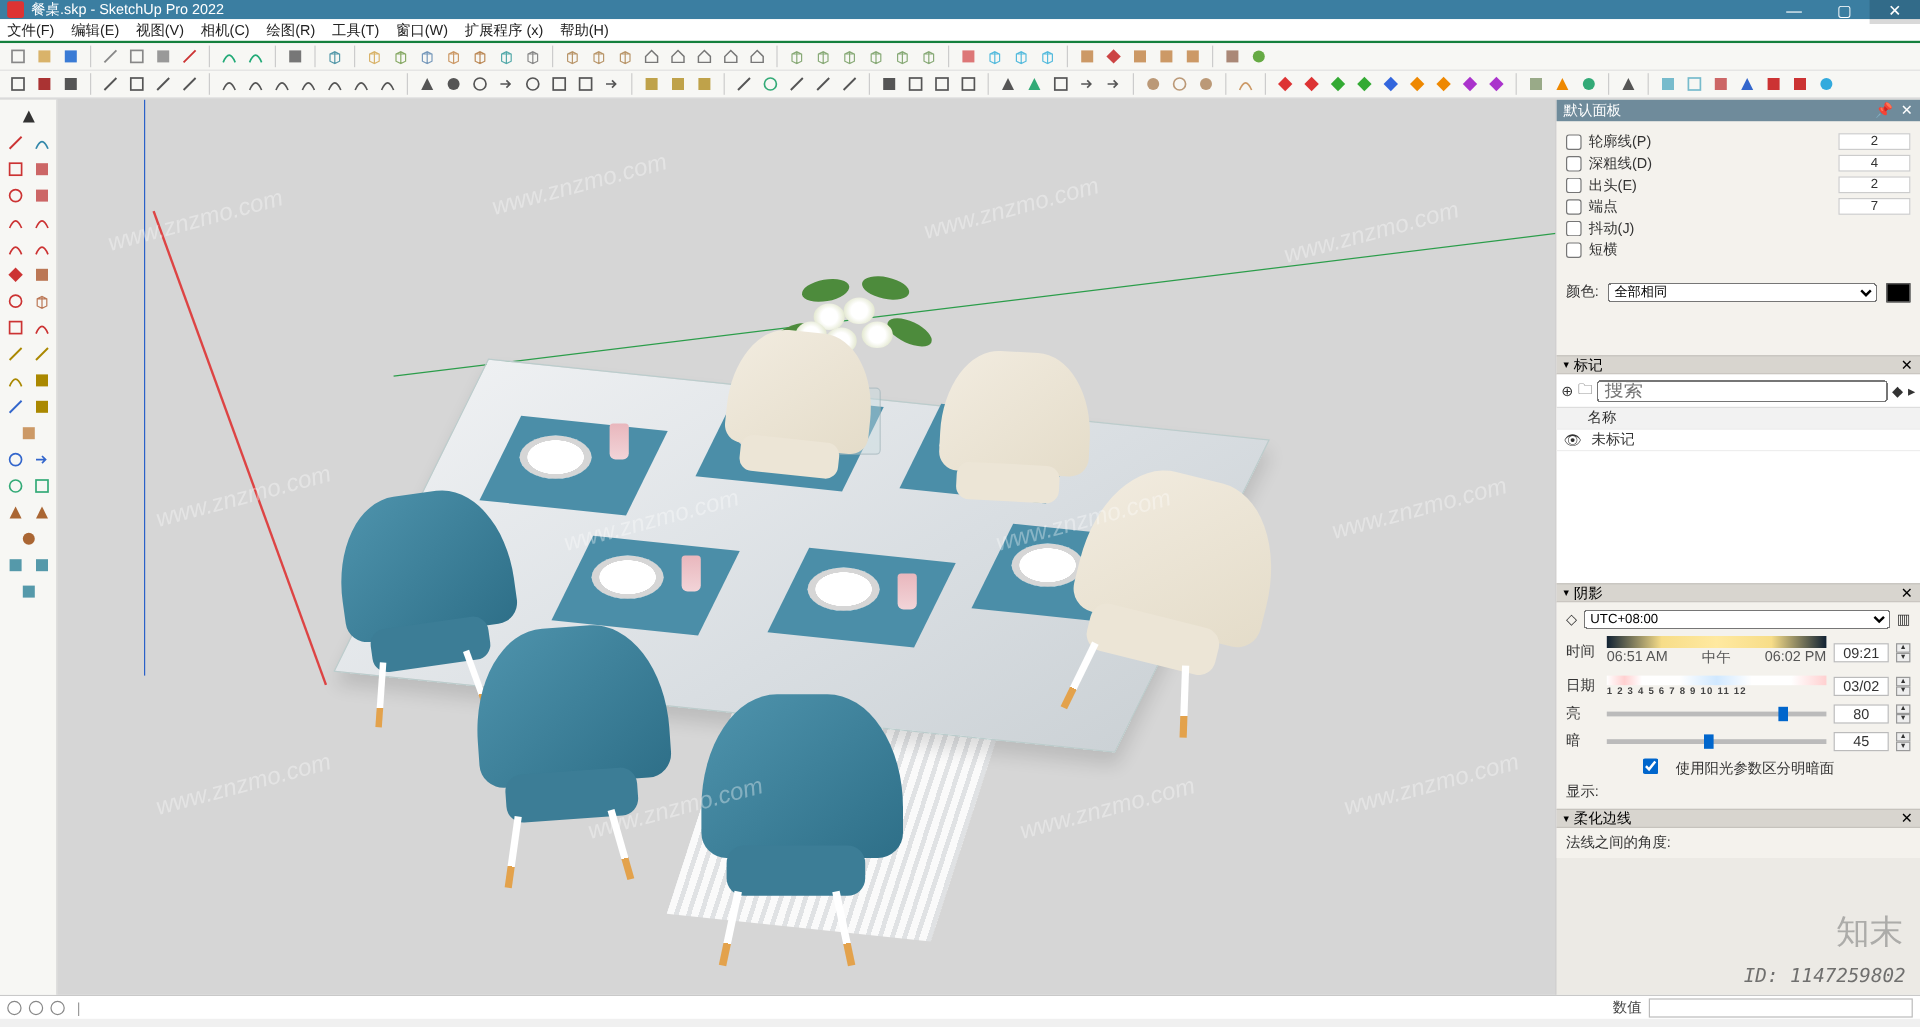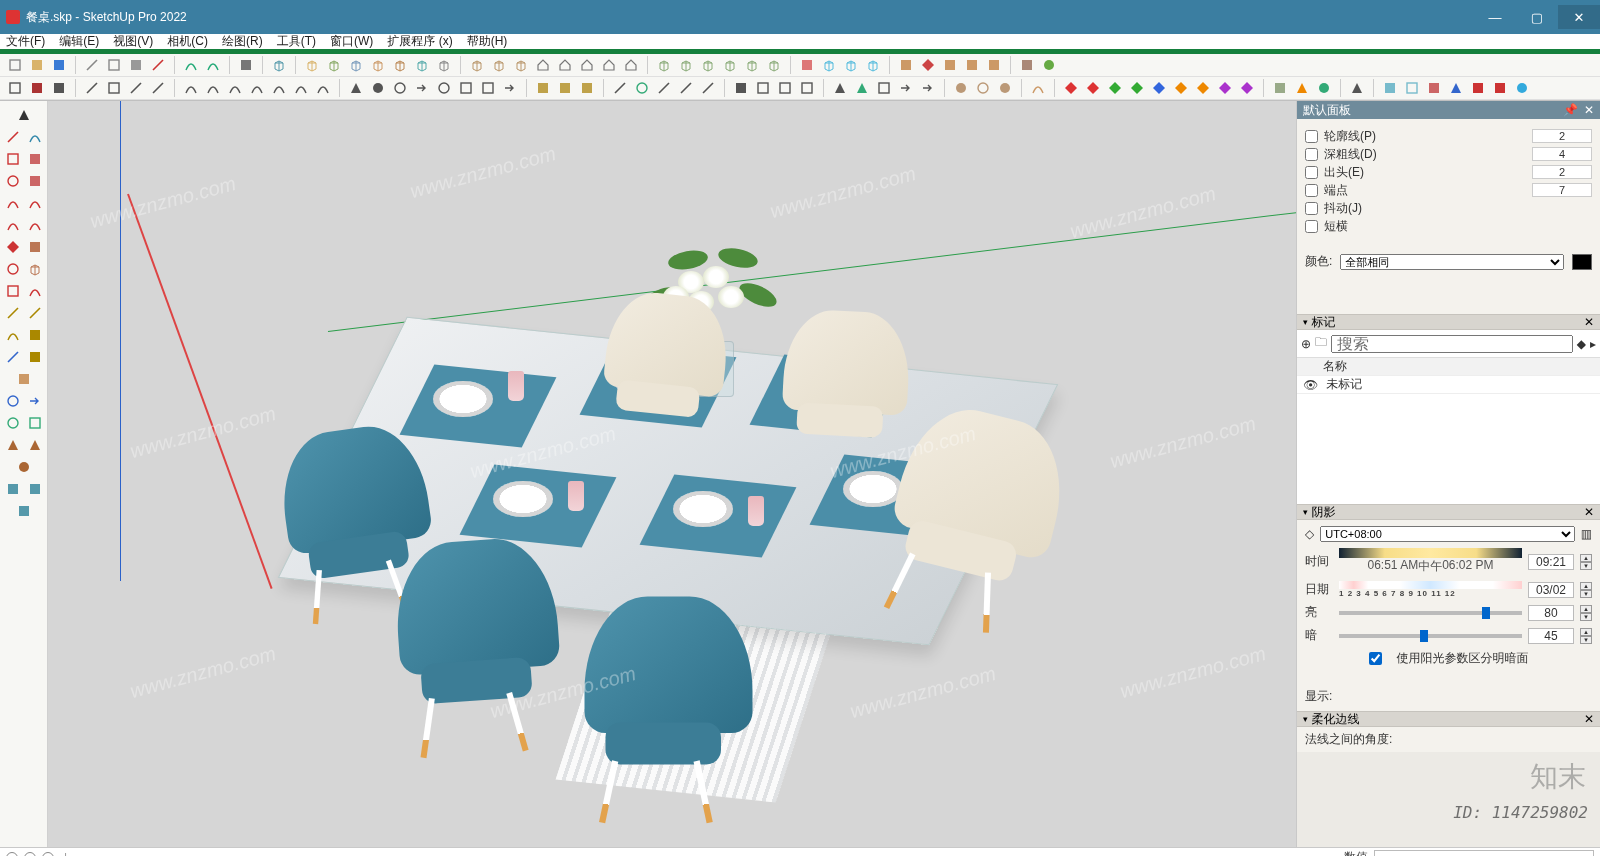--- a/index.html
+++ b/index.html
@@ -1,27 +1,27 @@
 <!DOCTYPE html>
 <html><head>
 <meta charset="utf-8">
 <style>
   * { box-sizing: border-box; margin: 0; padding: 0; font-family: "Microsoft YaHei", "Segoe UI", sans-serif; font-size: 12px; }
   body { width: 1600px; height: 856px; background: #f0f0f0; overflow: hidden; position: relative; }
 
   
-  .titlebar { height: 34px; background: #3b7ea1; color: #fff; display: flex; align-items: center; padding-left: 6px; }
+  .titlebar { height: 16px; background: #3b7ea1; color: #fff; display: flex; align-items: center; padding-left: 6px; }
   .titlebar .icon { width: 14px; height: 14px; background: #d33; border-radius: 2px; margin-right: 6px; }
   .titlebar .title { flex: 1; font-size: 12px; }
   .titlebar .wbtns { display: flex; }
   .titlebar .wbtn { width: 42px; height: 24px; display: flex; align-items: center; justify-content: center; font-size: 13px; }
   .titlebar .wbtn.close { background: rgba(0,0,0,.15); }
 
   
-  .menubar { height: 20px; background: #fff; display: flex; align-items: center; padding-left: 6px; gap: 14px; border-bottom: 5px solid #15803d; }
+  .menubar { height: 20px; background: #fff; display: flex; align-items: center; padding-left: 6px; gap: 14px; border-bottom: 2px solid #15803d; }
   .menubar span { font-size: 12px; color: #222; }
 
   
   .toolbar-rows { background: #f7f7f4; border-bottom: 1px solid #c0c0c0; }
   .trow { height: 23px; display: flex; align-items: center; padding: 0 6px; gap: 4px; border-bottom: 1px solid #e0e0e0; }
   .tbtn { width: 18px; height: 18px; display: flex; align-items: center; justify-content: center; border: 1px solid transparent; border-radius: 2px; }
   .tbtn svg { display: block; }
   .tsep { width: 1px; height: 18px; background: #ccc; margin: 0 3px; }
 
   
@@ -85,21 +85,21 @@
   .srow .lab { width:28px; }
   .srow .slider { flex:1; height:12px; position:relative; }
   .srow .slider.timescale { background:linear-gradient(to right,#123 0%,#f7dd88 25%,#ffe9a0 50%,#f7dd88 75%,#123 100%); height:10px; }
   .srow .slider.datescale { background:linear-gradient(to right,#fff 0%,#ffd0d0 8%,#fff 16%,#fff 33%,#d0e8ff 50%,#fff 66%,#fff 84%,#ffd0d0 100%); height:8px; }
   .gray-slider { flex:1; height:4px; background:#bbb; position:relative; }
   .gray-slider .thumb { position:absolute; top:-4px; width:8px; height:12px; background:#0066cc; }
   .srow .val { width:46px; border:1px solid #bbb; background:#fff; text-align:center; }
   .srow .spin { width:12px; display:flex; flex-direction:column; }
   .srow .spin div { height:8px; border:1px solid #999; font-size:7px; line-height:6px; text-align:center; background:#eee; }
   .nums { font-size:8px; letter-spacing:1px; color:#444; }
-  .chk { display:flex; align-items:center; gap:15px; font-size:11px; }
+  .chk { display:flex; align-items:flex-start; gap:15px; font-size:11px; }
   .chk input { accent-color:#0066cc; }
 
   
   .status { height:20px; background:#fff; border-top:1px solid #c9c9c9; display:flex; align-items:center; padding:0 6px; font-size:11px; color:#444; }
   .status .circles { display:flex; gap:6px; margin-right:10px; }
   .status .circle { width:12px; height:12px; border:1px solid #888; border-radius:50%; }
   .status .right { margin-left:auto; display:flex; gap:6px; align-items:center; }
   .status .vbox { width:220px; height:16px; border:1px solid #bbb; background:#fff; }
 
   .stamp { position:absolute; right:14px; bottom:60px; font-size:28px; color:rgba(120,120,120,.55); font-family:"SimSun",serif; pointer-events:none; }
@@ -1070,21 +1070,21 @@
     <div class="panel-body shadow-body">
       <div class="shadow-top">
         <span>◇</span>
         <select><option>UTC+08:00</option></select>
         <span>▥</span>
       </div>
       <div class="srow">
         <span class="lab">时间</span>
         <div style="flex:1;">
           <div class="slider timescale"></div>
-          <div style="display:flex; justify-content:center; font-size:8px; color:#555;">
+          <div style="display:flex; justify-content:space-between; font-size:8px; color:#555;">
             <span>06:51 AM</span>
               <span>中午</span>
               <span>06:02 PM</span>
           </div>
         </div>
         <span class="val">09:21</span>
         <div class="spin">
             <div>▴</div>
             <div>▾</div>
           </div>
@@ -1120,21 +1120,21 @@
         <span class="val">45</span>
         <div class="spin">
             <div>▴</div>
             <div>▾</div>
           </div>
       </div>
       <div class="chk" style="justify-content:center; margin-top:6px;">
         <input type="checkbox" checked="" style="">
         <span>使用阳光参数区分明暗面</span>
       </div>
-      <div style="margin-top:21px;"><span>显示:</span></div>
+      <div style="margin-top:2px;"><span>显示:</span></div>
     </div>
 
     <div class="panel-head">
         <span class="arrow">▾</span>
         <span>柔化边线</span>
         <span class="x">✕</span>
       </div>
     <div class="panel-body">
       <span>法线之间的角度:</span>
     </div>

